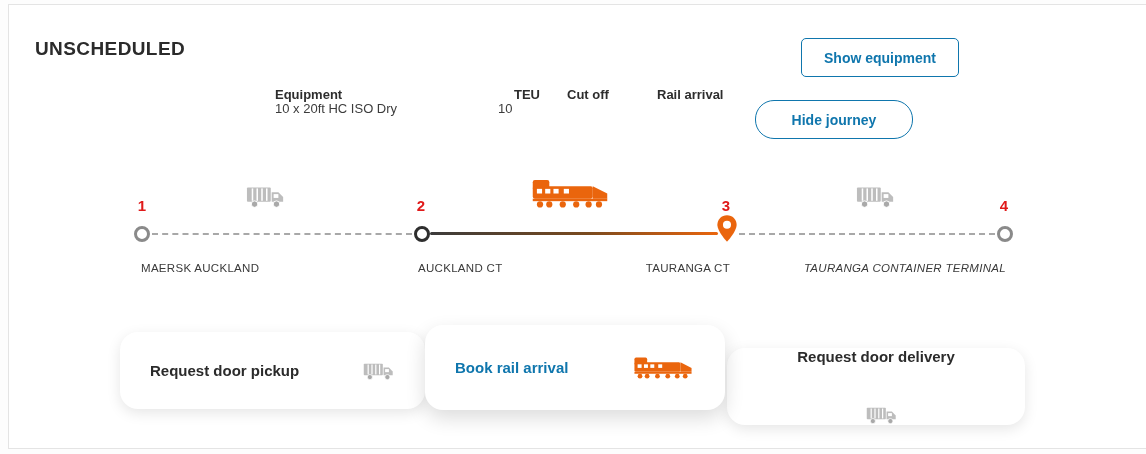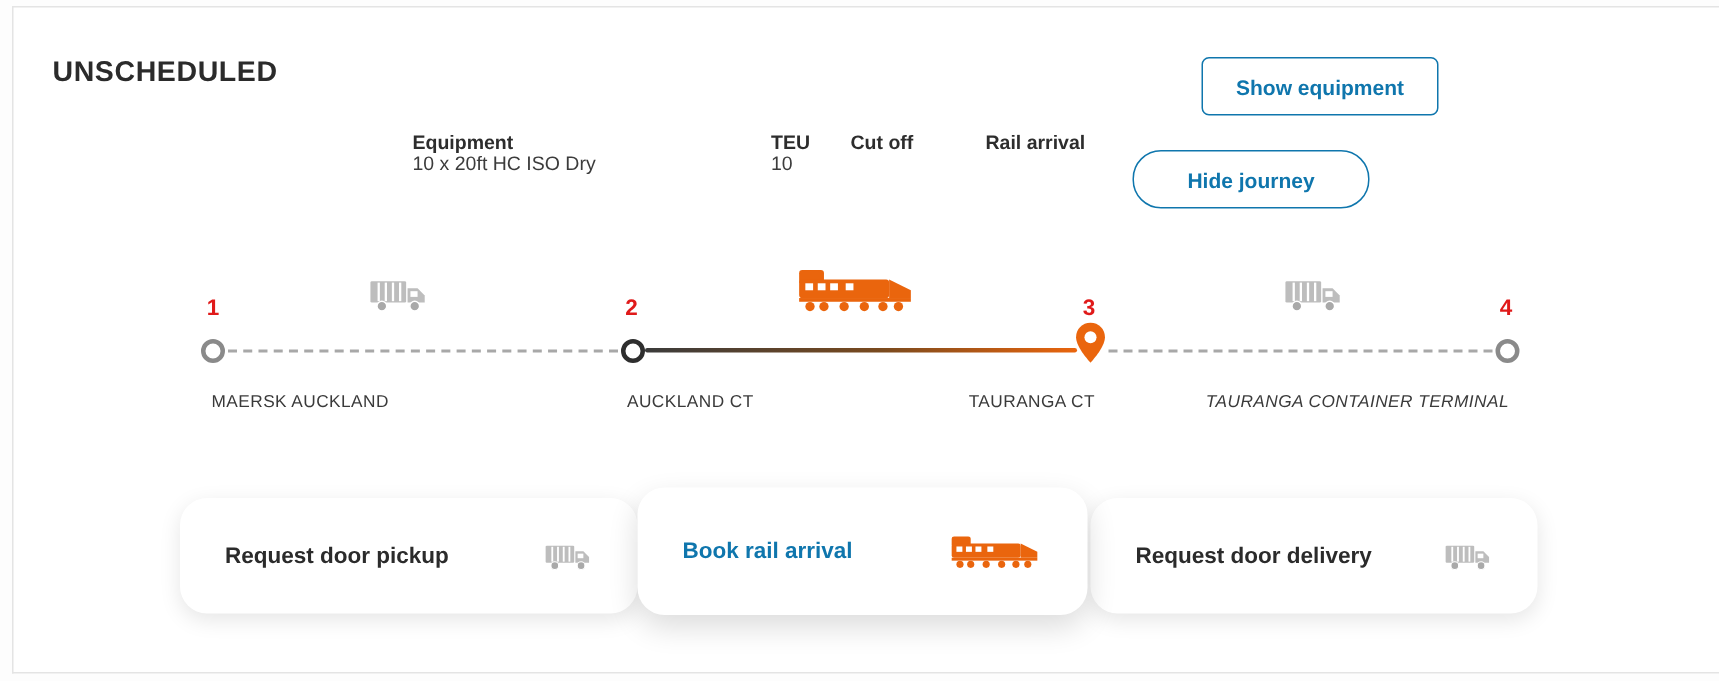--- a/index.html
+++ b/index.html
@@ -23,21 +23,21 @@
 
   
   .status { left:35px; top:38px; font-size:19px; font-weight:700; letter-spacing:.4px; color:#2b2b2b; }
   .colhead { font-size:13px; font-weight:700; color:#2d2d2d;margin-top:47px; }
   .ch-equipment { left:275px; top:40px; }
   .ch-teu { left:514px; top:40px; }
   .ch-cutoff { left:567px; top:40px; }
   .ch-rail { left:657px; top:40px;text-align:right; }
   .cellval { font-size:13px; color:#3c3c3c; }
   .cv-equipment { left:275px; top:101px; }
-  .cv-teu { left:514px; top:101px; }
+  .cv-teu { left:498px; top:101px; }
 
   .btn {
     position:absolute; z-index:2;
     width:158px; height:39px;
     background:#fff;
     border:1px solid #0f76ad;
     border-radius:5px;
     color:#0f76ad;
     font-family:inherit;
     font-size:14px; font-weight:700;
@@ -92,21 +92,21 @@
     box-shadow:0 4px 14px rgba(0,0,0,0.10);
     display:flex; align-items:center; justify-content:space-between;
     padding:0 30px;
     cursor:pointer;
   }
   .card-label { font-size:15px; font-weight:700; color:#2b2b2b; }
   .card-1 { left:120px; top:332px; width:305px; height:77px;gap:36px; }
   .card-2 { left:425px; top:325px; width:300px; height:85px; z-index:3;
             box-shadow:0 8px 20px rgba(0,0,0,0.14); }
   .card-2 .card-label { color:#0f76ad; }
-  .card-3 { left:727px; top:332px; width:298px; height:77px; }
+  .card-3 { left:727px; top:348px; width:298px; height:77px;flex-direction:column; }
   .card .mode-icon { flex:0 0 auto; margin-left:12px; }
 </style>
 </head>
 <body>
 
 <svg width="0" height="0" style="position:absolute">
   <defs>
     <g id="icon-truck">
       <rect x="1" y="3" width="25" height="15" rx="1" fill="#bdbdbd"></rect>
       <rect x="6" y="4" width="1.6" height="13" fill="#fff"></rect>

